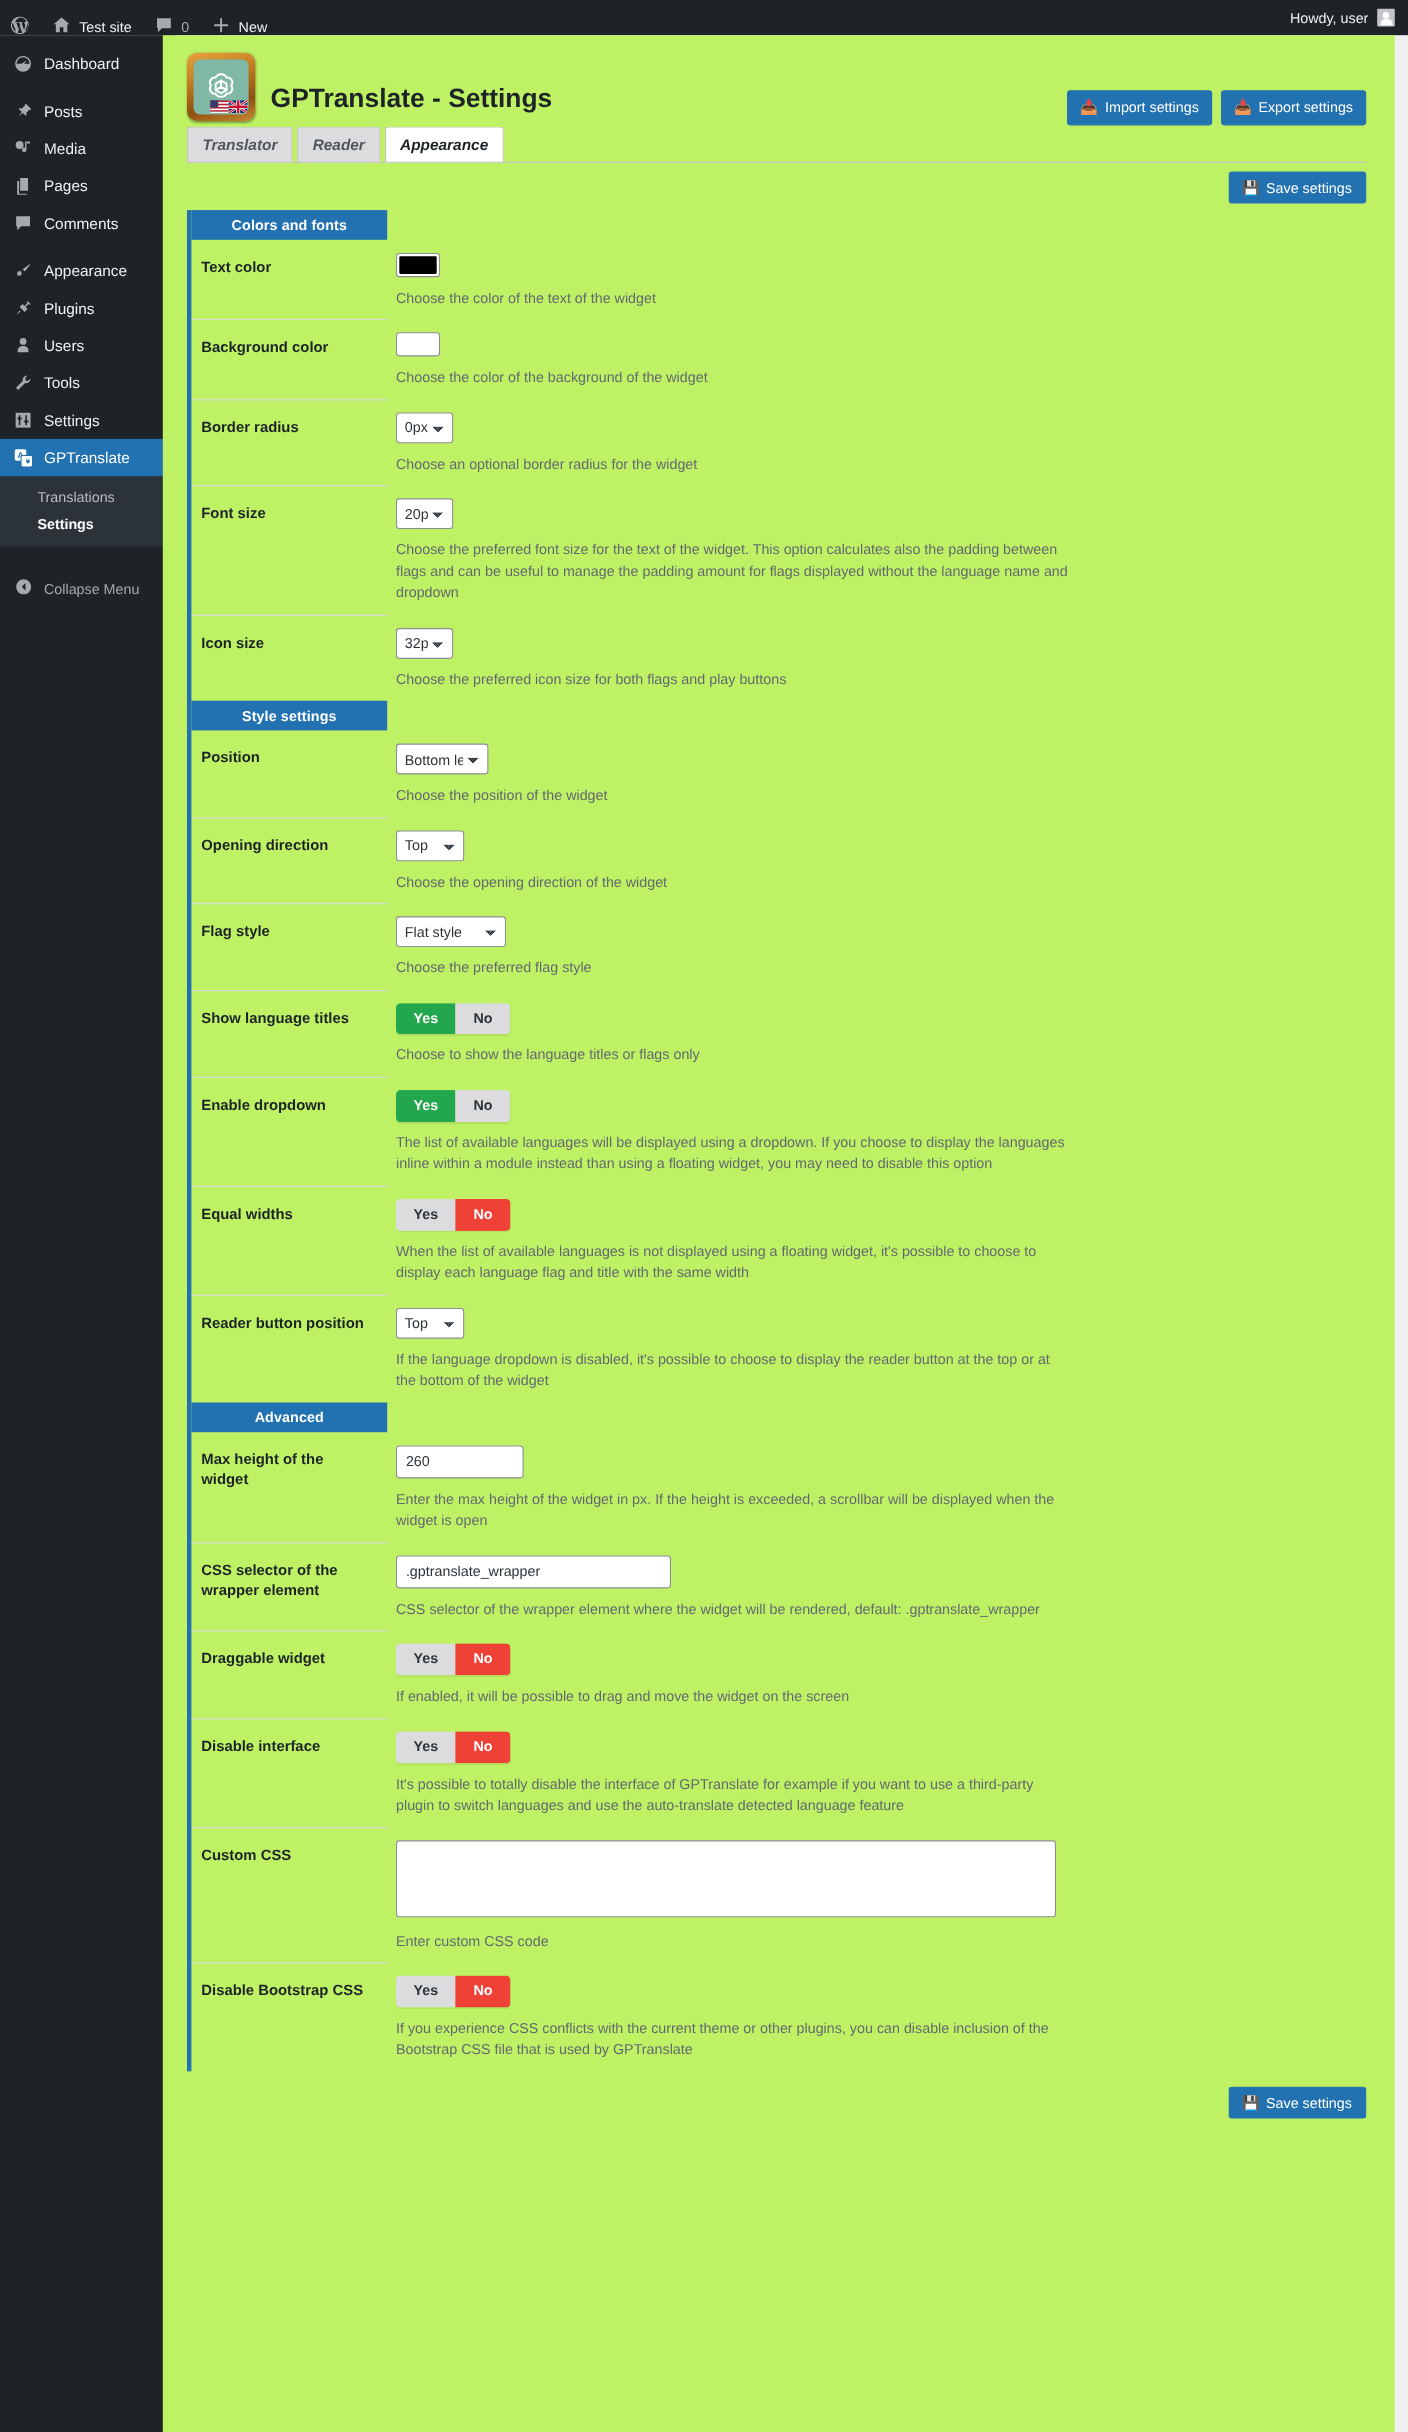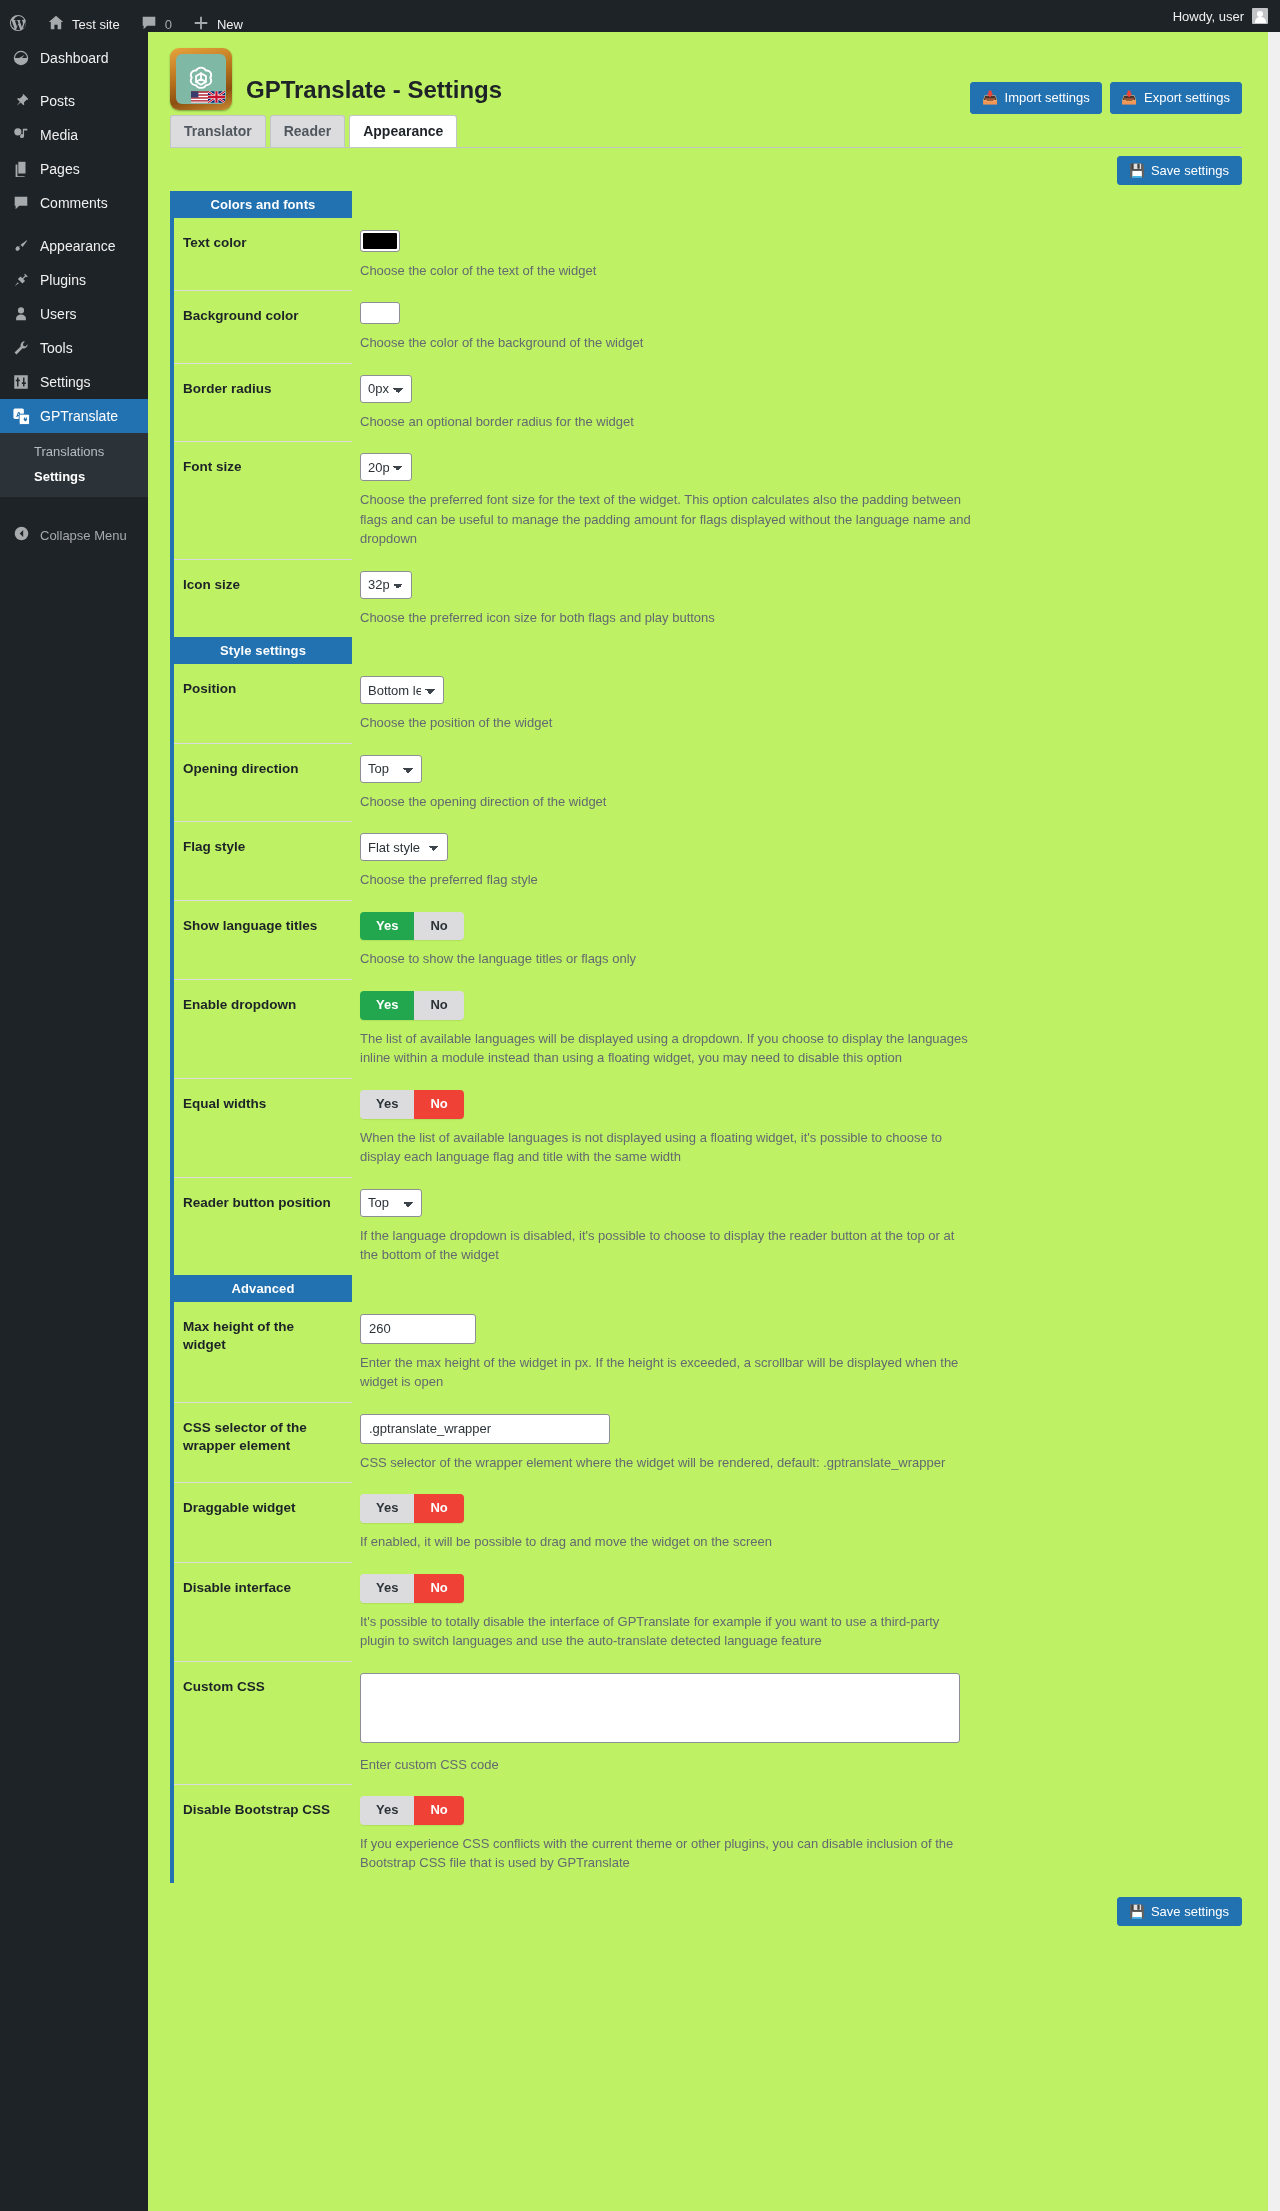--- a/index.html
+++ b/index.html
@@ -85,21 +85,21 @@
     font-size:13px; padding:7px 11px; display:flex; align-items:center; gap:6px; line-height:1.2;
     font-family:"Liberation Sans", sans-serif;
   }
   .tray{font-size:13px;}
 
   
   .tabs{ display:flex; align-items:flex-end; padding:12px 0 0 22px; position:relative; height:34px;}
   .tab{
     background:#dcdcde; border:1px solid #c3c4c7; border-bottom:none;
     padding:6px 13px 7px; font-size:14px; color:#50575e; font-weight:bold;
-    border-radius:3px 3px 0 0; margin-right:4px; line-height:1.3;
+    border-radius:3px 3px 0 0; margin-right:4px; line-height:1.3;font-style:italic;
   }
   .tab.active{ background:#fff; color:#1d2327; }
   .tabs-line{ position:absolute; left:22px; right:26px; bottom:0; height:1px; background:#c3c4c7;}
 
   
   .savebar{ display:flex; justify-content:flex-end; padding:8px 26px 6px 0; }
   .btn-save{
     background:#2271b1;color:#fff;border:1px solid #2271b1;border-radius:3px;
     font-size:13px;padding:6px 12px;display:flex;align-items:center;gap:5px;
     font-family:"Liberation Sans", sans-serif;
@@ -457,21 +457,21 @@
         <select class="sel" style="width:62px">
           <option>Top</option>
         </select>
         <div class="desc">Choose the opening direction of the widget</div>
       </div>
     </div>
 
     <div class="row">
       <div class="lbl">Flag style</div>
       <div class="fld">
-        <select class="sel" style="width:88px">
+        <select class="sel" style="width:100px">
           <option>Flat style</option>
         </select>
         <div class="desc">Choose the preferred flag style</div>
       </div>
     </div>
 
 
     <div class="row">
       <div class="lbl">Show language titles</div>
       <div class="fld">

